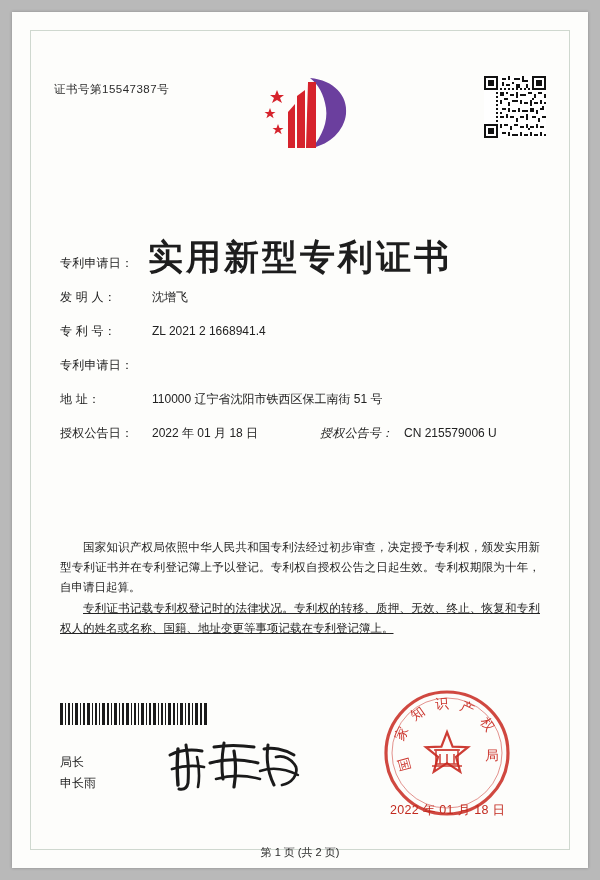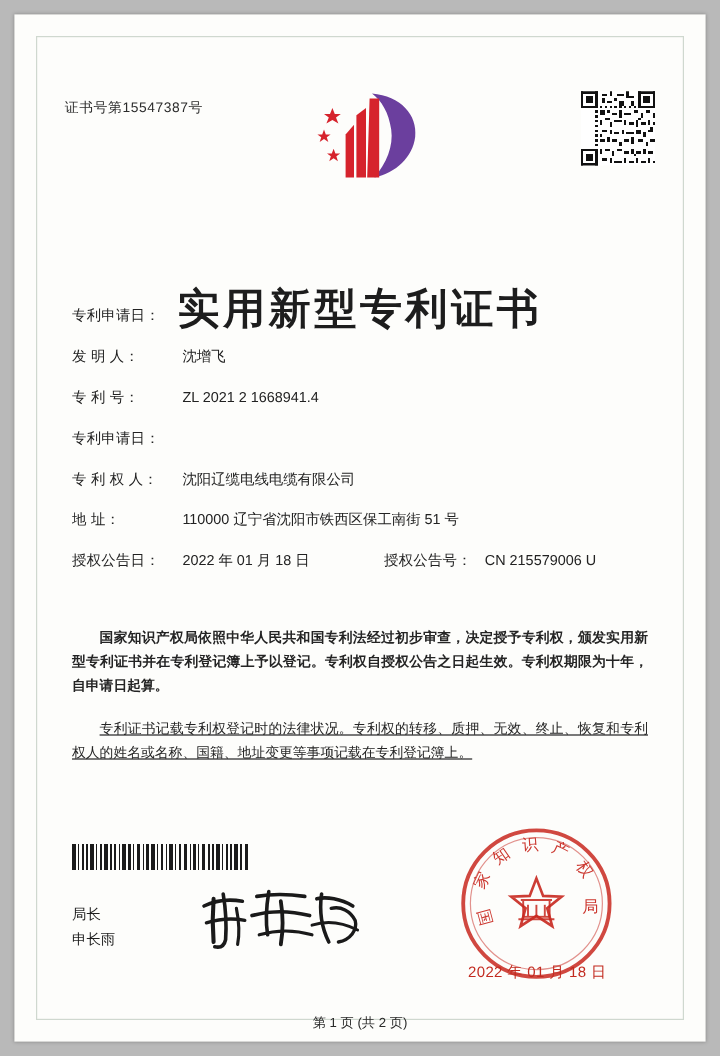--- a/index.html
+++ b/index.html
@@ -102,33 +102,33 @@
     margin-bottom: 17px;
     font-size: 12px;
     color: #222;
   }
   .dual .col {
     display: flex;
     align-items: baseline;
   }
   .dual .col.left { width: 260px; flex: 0 0 260px; }
   .dual .col .f-label { width: 92px; flex: 0 0 92px; }
-  .dual .col.right .f-label { width: 84px; flex: 0 0 84px; }
+  .dual .col.right .f-label { width: 84px; flex: 0 0 84px; font-style: italic; }
 
   .para {
     position: absolute;
     left: 48px;
     right: 48px;
     font-size: 11.5px;
     color: #242424;
     line-height: 20px;
     text-align: justify;
     text-indent: 23px;
   }
-  #para1 { top: 510px; font-weight: bold; }
+  #para1 { top: 525px; }
   #para2 { top: 586px; text-decoration: underline; }
 
   
   .barcode {
     position: absolute;
     left: 48px;
     top: 691px;
     width: 148px;
     height: 22px;
     overflow: hidden;
@@ -326,24 +326,20 @@
       <span class="f-value">沈增飞</span>
     </div>
     <div class="field-row">
       <span class="f-label">专 利 号：</span>
       <span class="f-value">ZL 2021 2 1668941.4</span>
     </div>
     <div class="field-row">
       <span class="f-label">专利申请日：</span>
     </div>
     <div class="field-row">
-      <span class="f-label">专 利 权 人：</span>
-      <span class="f-value">沈阳辽缆电线电缆有限公司</span>
-    </div>
-    <div class="field-row">
       <span class="f-label">地      址：</span>
       <span class="f-value">110000 辽宁省沈阳市铁西区保工南街 51 号</span>
     </div>
     <div class="dual">
       <span class="col left">
         <span class="f-label">授权公告日：</span>
         <span class="f-value">2022 年 01 月 18 日</span>
       </span>
       <span class="col right">
         <span class="f-label">授权公告号：</span>

